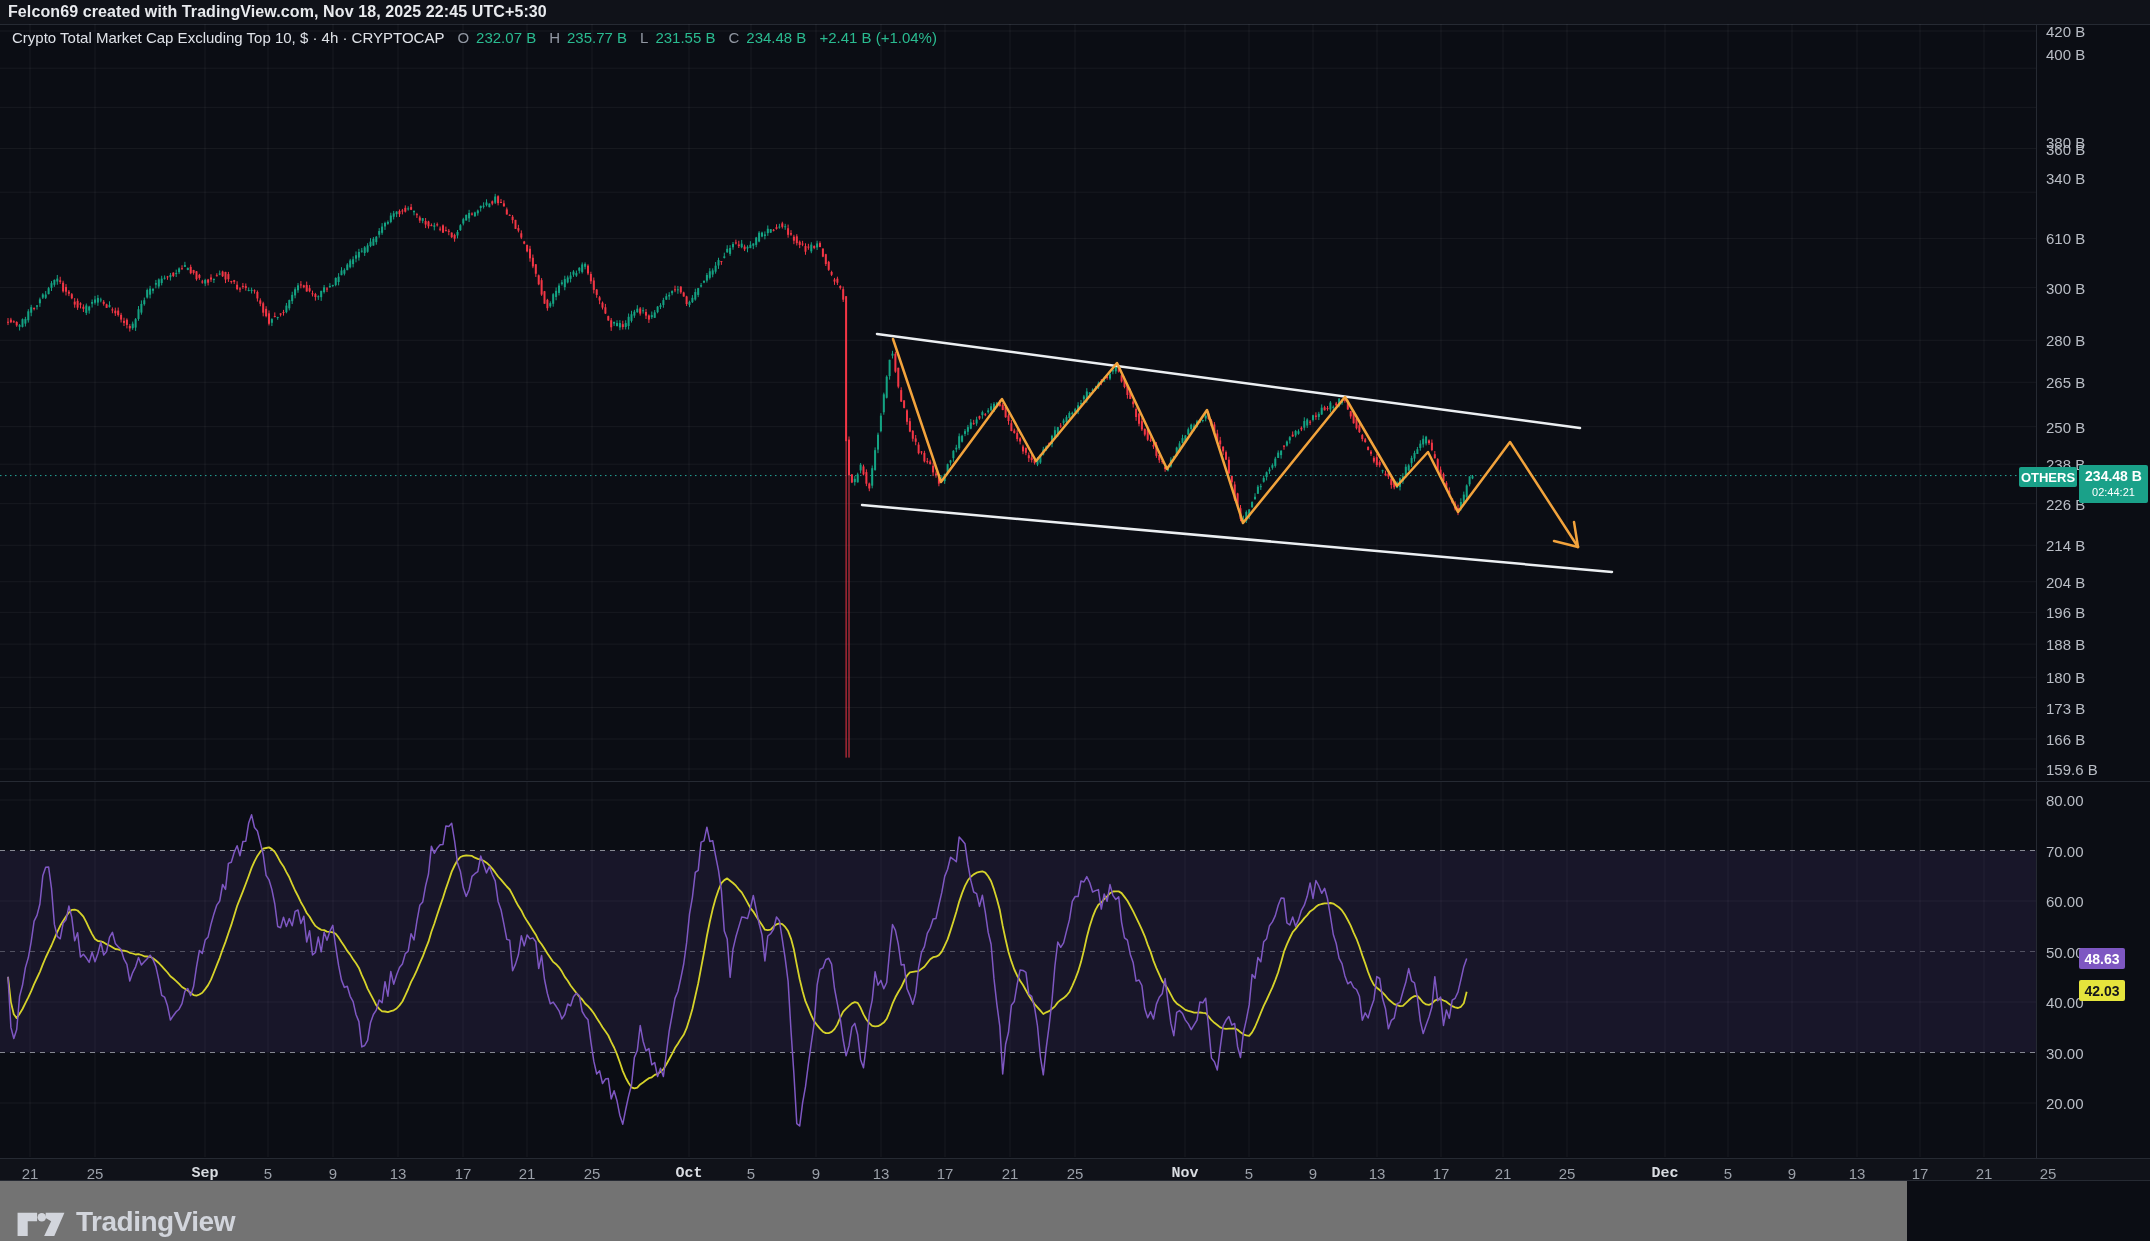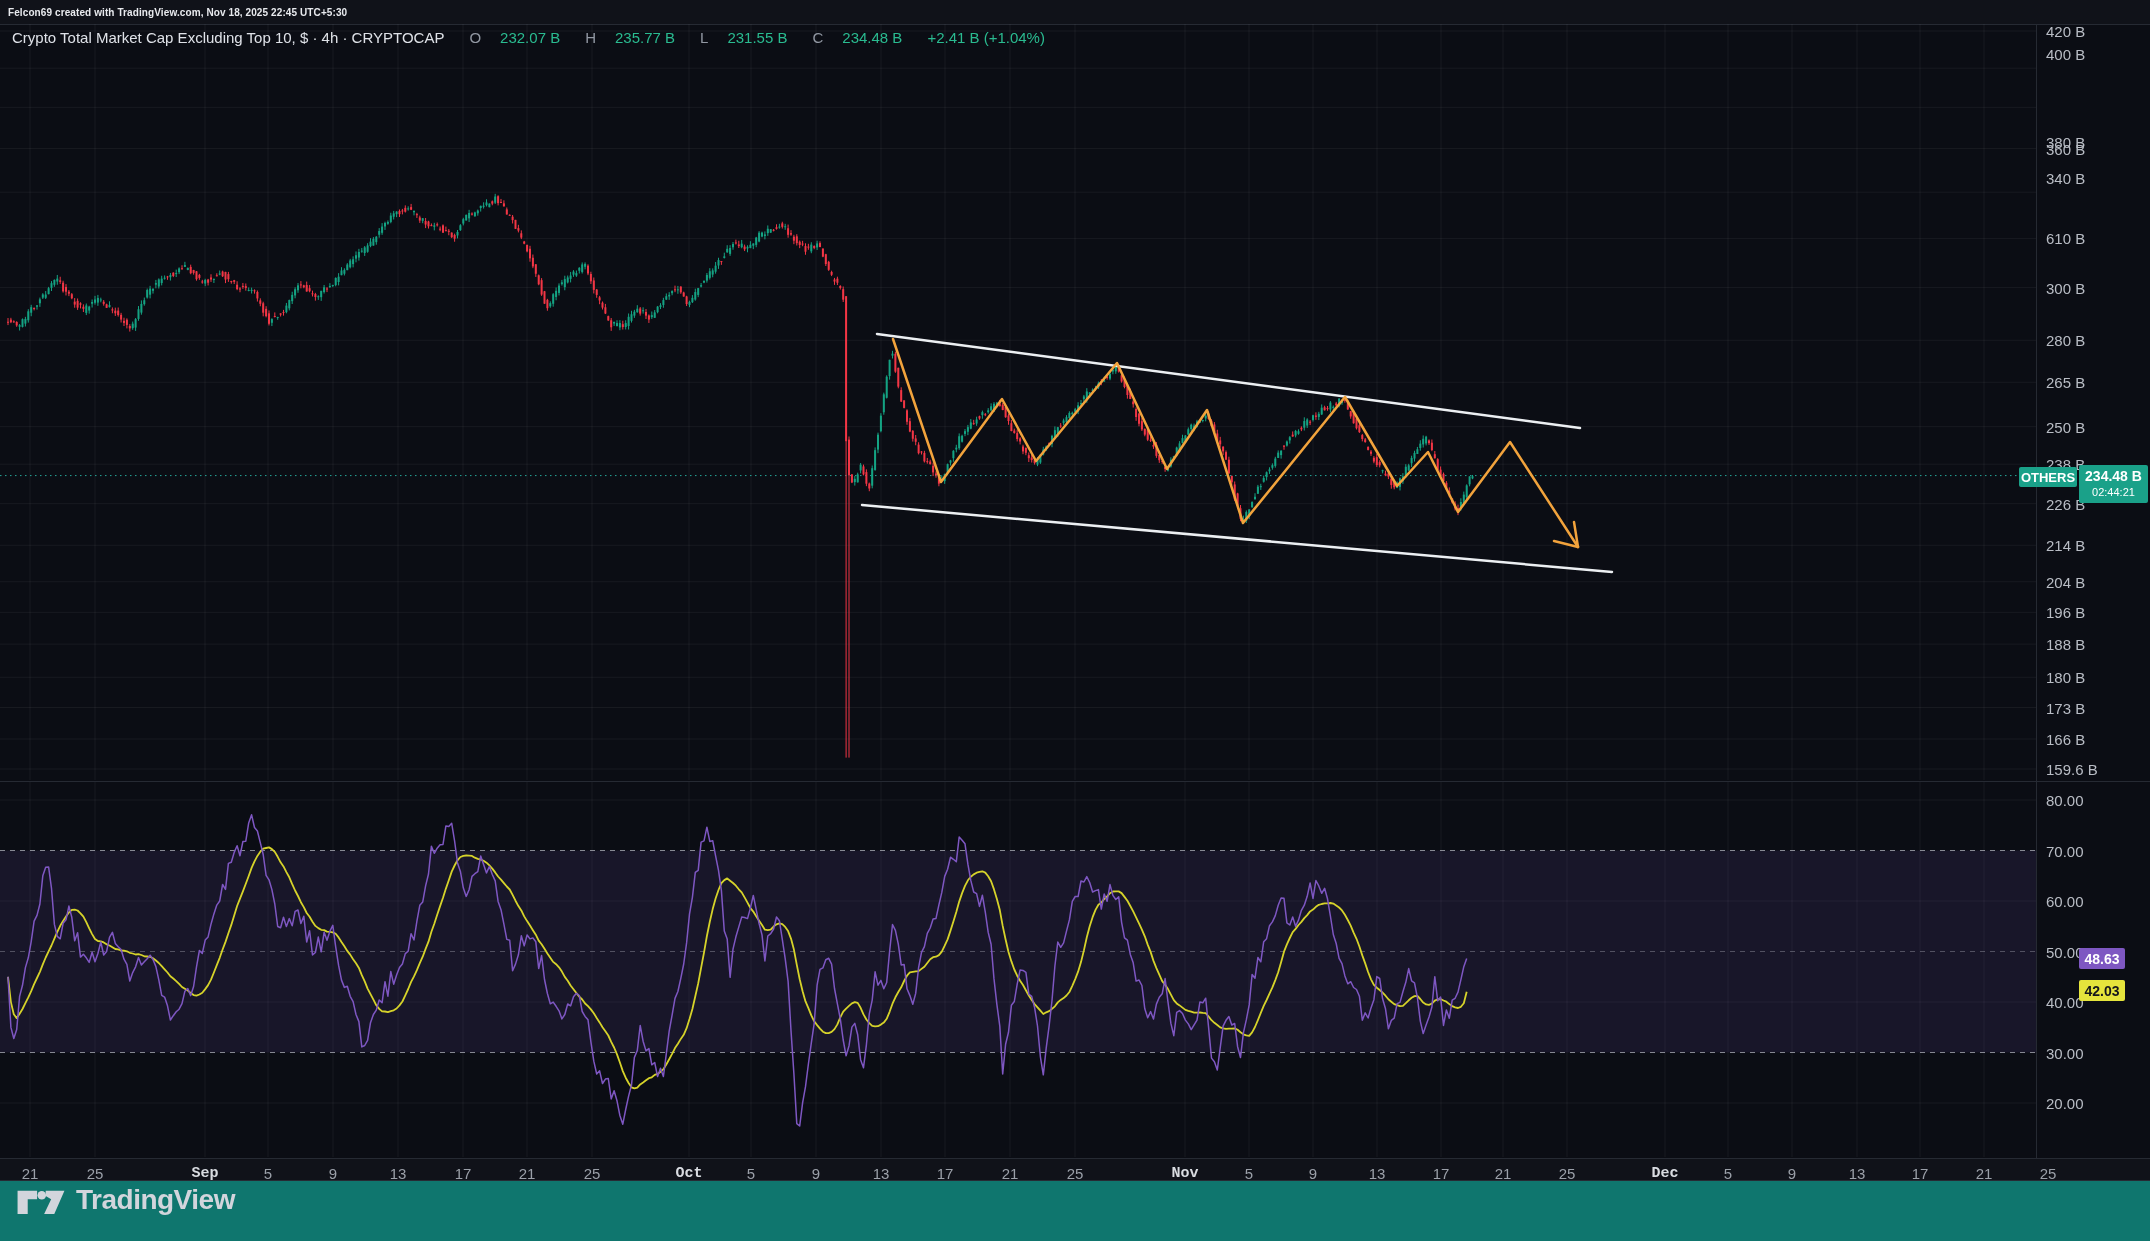--- a/index.html
+++ b/index.html
@@ -1,33 +1,33 @@
 <!DOCTYPE html>
 <html><head>
 <meta charset="utf-8">
 <style>
   html,body{margin:0;padding:0;background:#0b0d14;}
   body{position:relative;width:2150px;height:1241px;overflow:hidden;
        font-family:"Liberation Sans",sans-serif;color:#c9ccd3;}
   .abs{position:absolute;}
   #topbar{left:0;top:0;width:2150px;height:24px;background:#101219;border-bottom:1px solid #262a33;
           display:flex;align-items:center;}
-  #topbar .attr{margin-left:8px;font-size:10px;font-weight:bold;color:#e8eaee;letter-spacing:.1px;}
-  #legend{left:12px;top:29px;display:flex;align-items:center;gap:25px;font-size:15px;z-index:5;}
+  #topbar .attr{margin-left:8px;font-size:16px;font-weight:bold;color:#e8eaee;letter-spacing:.1px;}
+  #legend{left:12px;top:29px;display:flex;align-items:center;gap:13px;font-size:15px;z-index:5;}
   #legend .t{color:#dfe2e8;}
   #legend .k{color:#9298a3;margin-right:-6px;}
   #legend .v{color:#2abb90;}
   #chart-svg{left:0;top:0;z-index:1;}
   .pricelabel,.indlabel{position:absolute;left:2046px;font-size:15px;color:#b9bdc5;z-index:3;transform:translateY(-50%);}
   .timelabel{position:absolute;top:1165px;font-size:15px;color:#9ba0a9;z-index:3;transform:translateX(-50%);}
   .timelabel.major{color:#d9dce1;font-weight:bold;font-family:Liberation Mono, monospace;}
   #axis-sep{left:2036px;top:24px;width:1px;height:1155px;background:#262a33;z-index:2;}
   #pane-sep{left:0;top:781px;width:2150px;height:1px;background:#262a33;z-index:2;}
   #time-strip{left:0;top:1158px;width:2150px;height:21px;background:#101219;border-top:1px solid #262a33;border-bottom:1px solid #262a33;z-index:2;}
-  #footer{left:0;top:1181px;width:2150px;height:60px;background:#0f766e;display:flex;align-items:flex-start;z-index:4;}
+  #footer{left:0;top:1181px;width:1907px;height:60px;background:#737373;display:flex;align-items:flex-end;z-index:4;}
   #tv-logo{margin-left:16px;display:flex;align-items:center;gap:10px;}
   #tv-logo .word{font-size:28px;font-weight:bold;color:#d2d5dc;letter-spacing:-0.5px;}
   .badge{position:absolute;z-index:6;display:flex;flex-direction:column;align-items:center;justify-content:center;
          border-radius:2px;color:#fff;}
   #others-badge{left:2019px;top:467px;width:58px;height:20px;background:#1aa189;font-size:13px;font-weight:bold;}
   #price-badge{left:2079px;top:465px;width:69px;height:38px;background:#1aa189;line-height:1.25;}
   #price-badge .l1{font-size:14px;font-weight:bold;}
   #price-badge .l2{font-size:11px;}
   #rsi-badge{left:2079px;top:948px;width:46px;height:21px;background:#7e57c2;font-size:14px;font-weight:bold;}
   #rsima-badge{left:2079px;top:980px;width:46px;height:21px;background:#e5e43c;color:#15171c;font-size:14px;font-weight:bold;}

